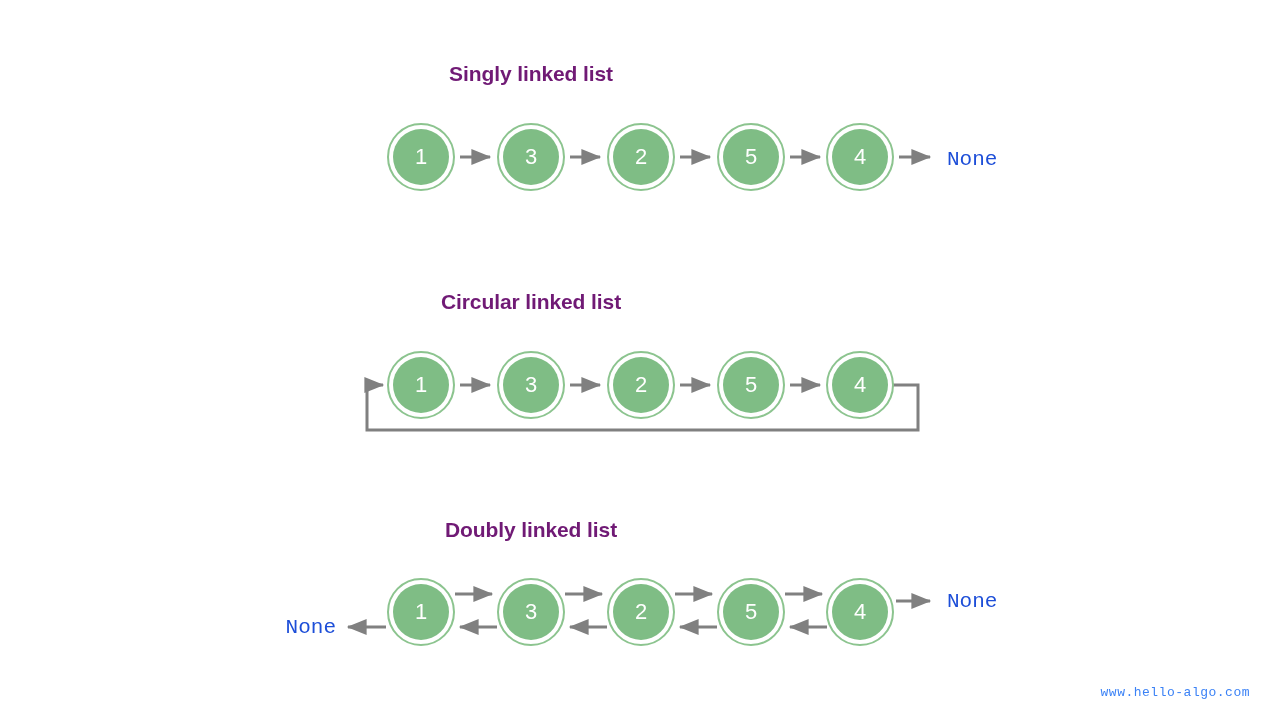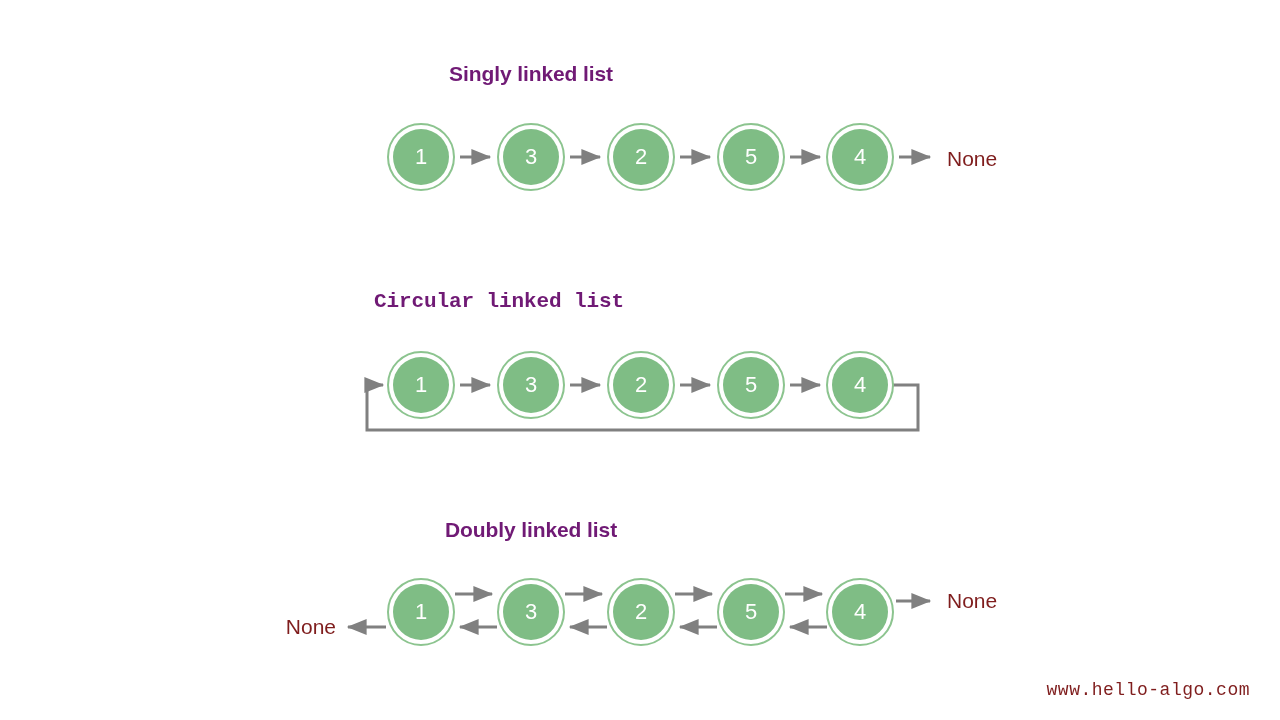--- a/index.html
+++ b/index.html
@@ -26,23 +26,23 @@
     font-family: "Liberation Sans", sans-serif;
     font-weight: bold;
     font-size: 21px;
     color: #701a75;
     white-space: nowrap;
     transform: translateX(-50%);
     letter-spacing: -0.1px;
   }
   .none-label {
     position: absolute;
-    font-family: Liberation Sans, sans-serif;
+    font-family: Liberation Mono, monospace;
     font-size: 21px;
-    color: #7f1d1d;
+    color: #1d4ed8;
     white-space: nowrap;
   }
   .none-label.right { transform: translateY(-50%); }
   .none-label.left  { transform: translate(-100%, -50%); }
   .node {
     position: absolute;
     width: 68px;
     height: 68px;
     border-radius: 50%;
     border: 2px solid #8cc48f;
@@ -66,22 +66,22 @@
     font-family: "Liberation Sans", sans-serif;
     font-size: 22px;
     color: #ffffff;
     line-height: 1;
   }
   .watermark {
     position: absolute;
     right: 30px;
     bottom: 20px;
     font-family: "Liberation Mono", monospace;
-    font-size: 18px;
-    color: #7f1d1d;
+    font-size: 13px;
+    color: #3b82f6;
     letter-spacing: 0.5px;
     white-space: nowrap;
     text-align: right;
   }
 </style>
 </head>
 <body>
 
 <svg id="canvas" viewBox="0 0 1280 720">
   <defs>
@@ -116,21 +116,21 @@
 
     <line x1="497" y1="627" x2="460" y2="627" stroke="#808080" stroke-width="3" marker-end="url(#arrowhead)"></line>
     <line x1="607" y1="627" x2="570" y2="627" stroke="#808080" stroke-width="3" marker-end="url(#arrowhead)"></line>
     <line x1="717" y1="627" x2="680" y2="627" stroke="#808080" stroke-width="3" marker-end="url(#arrowhead)"></line>
     <line x1="827" y1="627" x2="790" y2="627" stroke="#808080" stroke-width="3" marker-end="url(#arrowhead)"></line>
     <line x1="386" y1="627" x2="348" y2="627" stroke="#808080" stroke-width="3" marker-end="url(#arrowhead)"></line>
   </g>
 </svg>
 
 <div class="section-title" style="left:531px; top:62px;">Singly linked list</div>
-<div class="section-title" style="left:499px; top:290px;font-family:Liberation Mono, monospace;">Circular linked list</div>
+<div class="section-title" style="left:531px; top:290px;">Circular linked list</div>
 <div class="section-title" style="left:531px; top:518px;">Doubly linked list</div>
 
 <div class="node" style="left:421px; top:157px;">
   <div class="disc">
     <span class="val">1</span>
   </div>
 </div>
 <div class="node" style="left:531px; top:157px;">
   <div class="disc">
     <span class="val">3</span>

